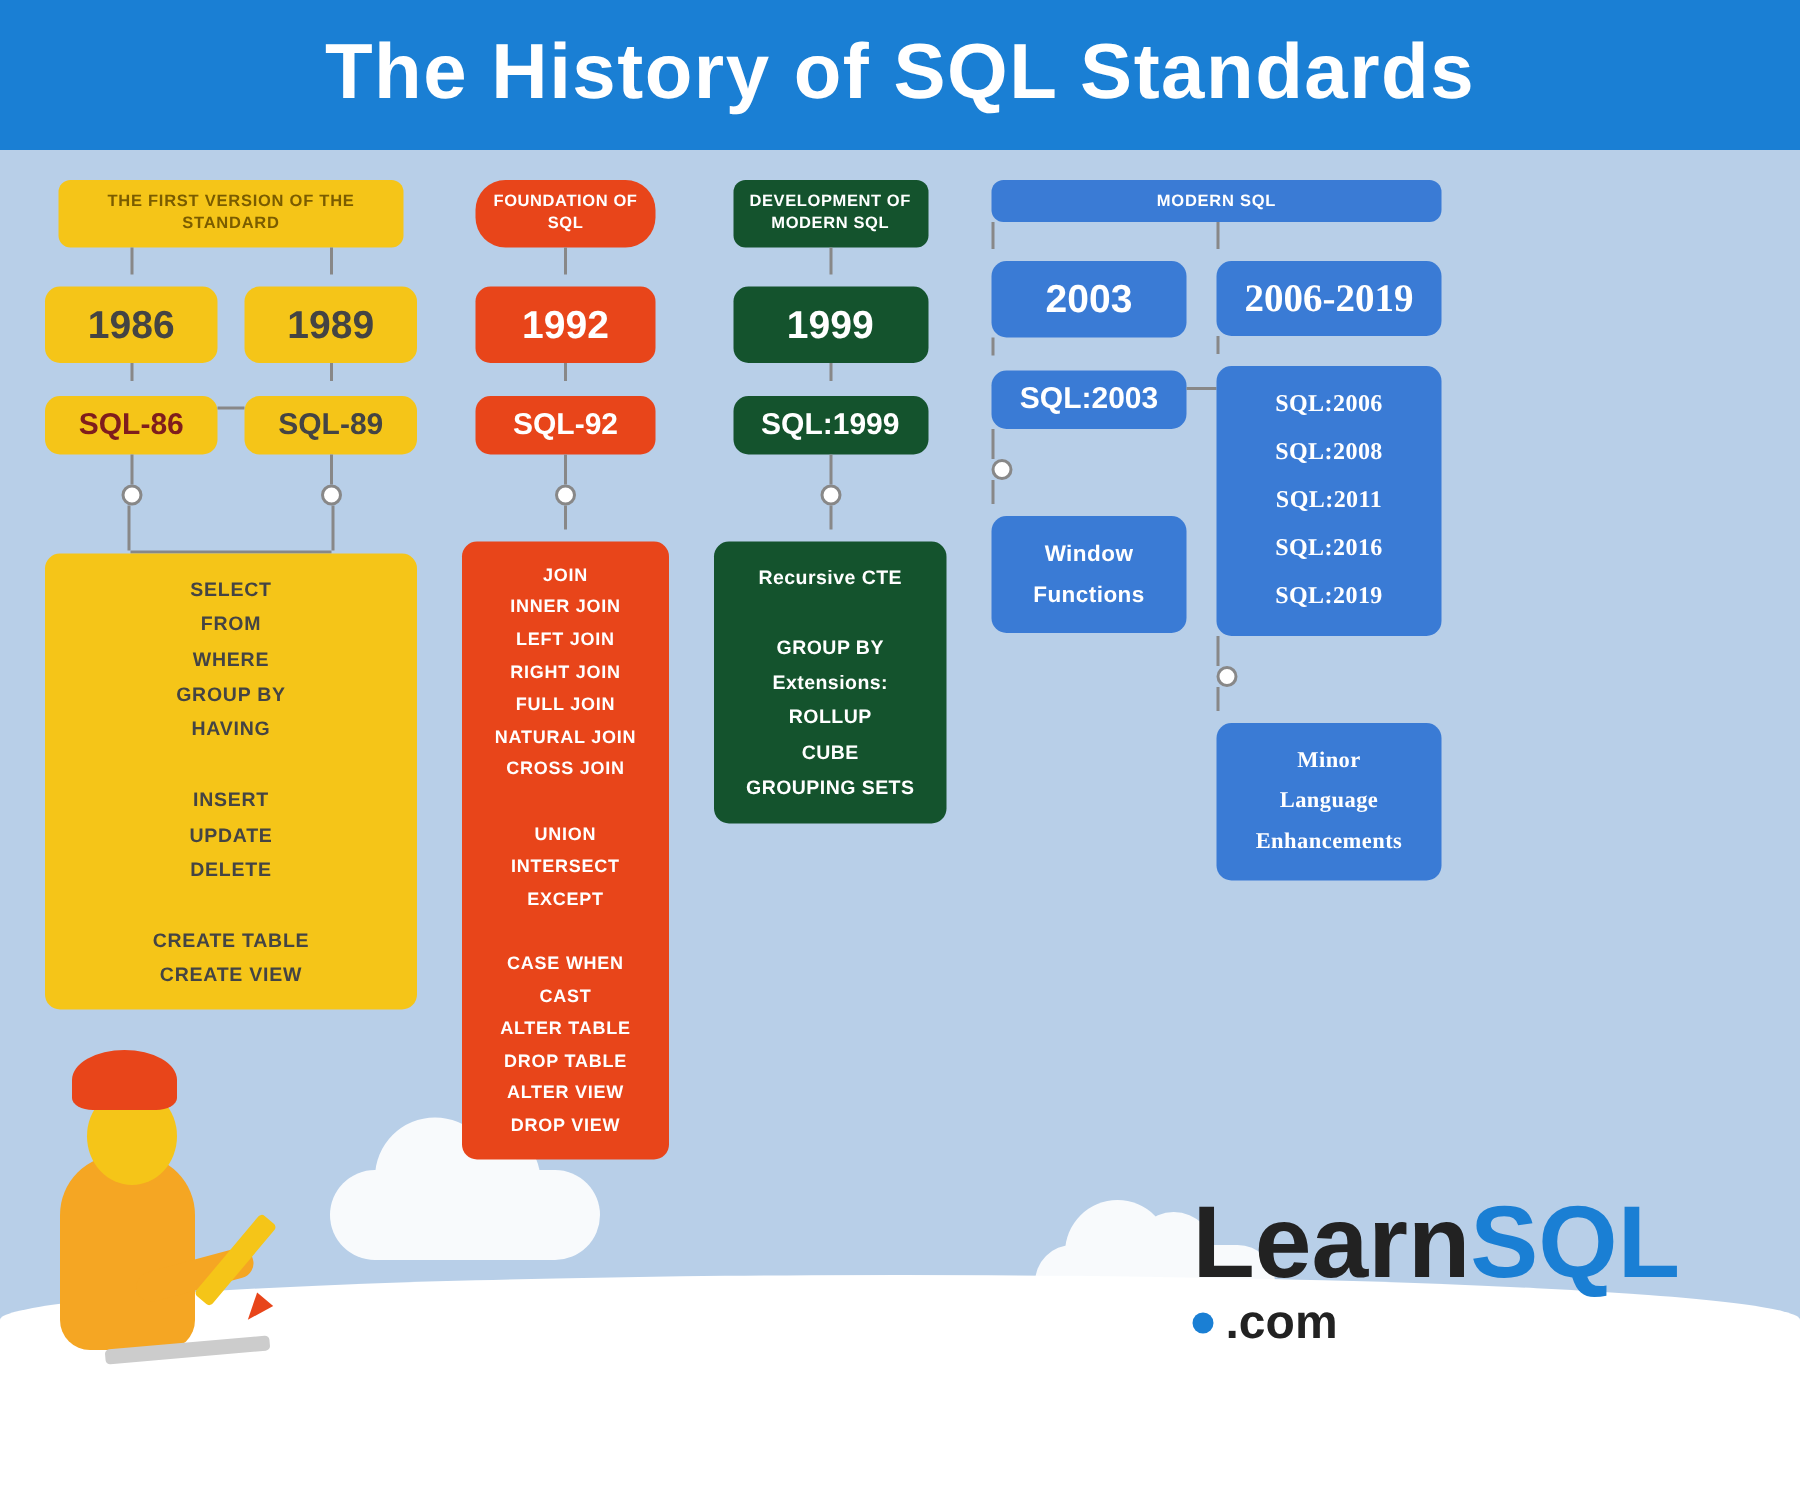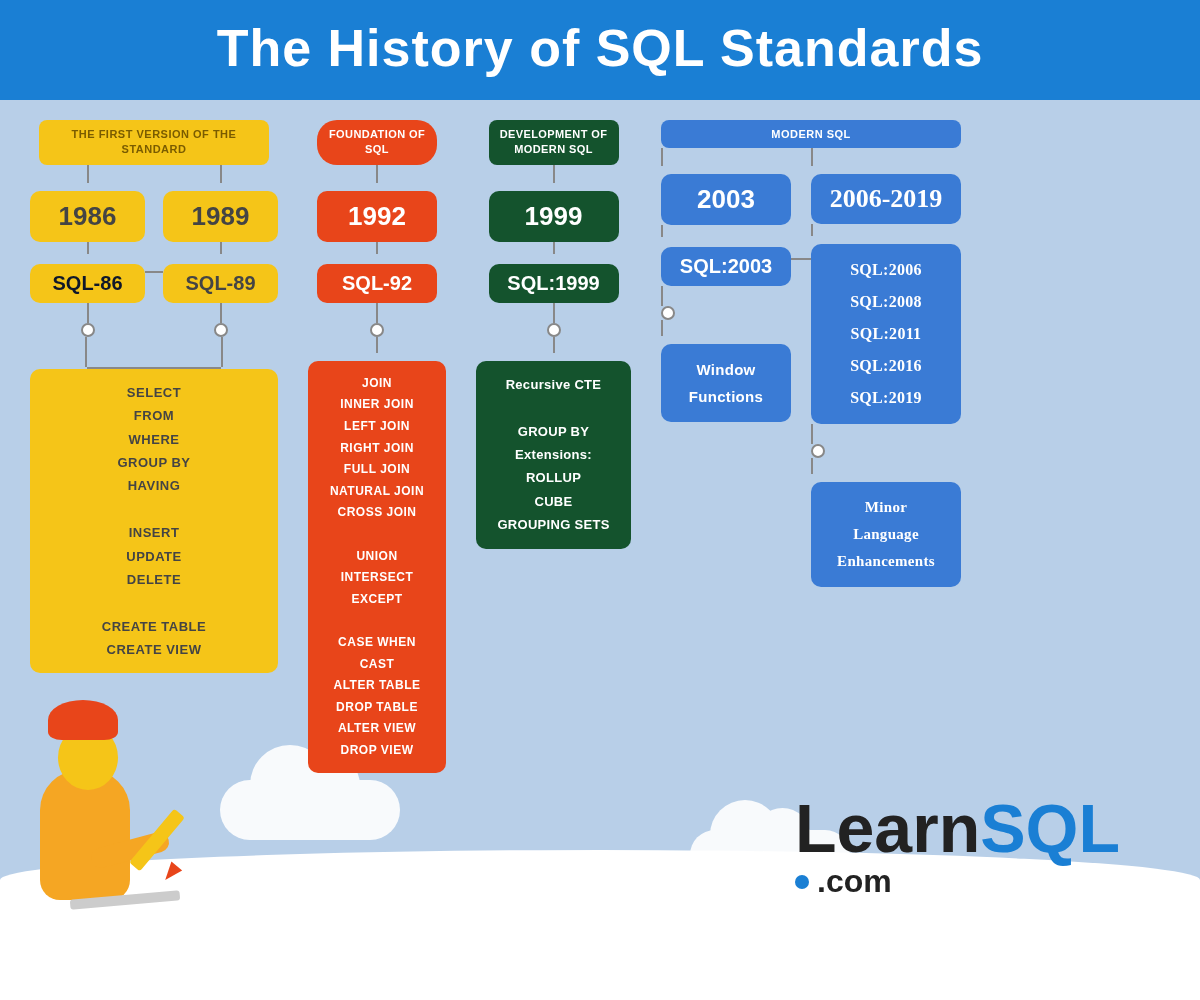--- a/index.html
+++ b/index.html
@@ -222,21 +222,21 @@
 
         <div style="display:flex; flex-direction:column; align-items:center;">
 
           <div style="display:flex;flex-direction:column;align-items:center;">
             <div style="width:2px;height:18px;background:#888;"></div>
           </div>
           <div class="year-box yellow-bg" style="width:115px; color:#444; font-weight:900;">
             <span>1986</span>
           </div>
           <div style="width:2px;height:12px;background:#888;"></div>
-          <div class="std-box yellow-bg" style="width:115px; color:#0f172a;">
+          <div class="std-box yellow-bg" style="width:115px; color:#7f1d1d;">
             <span>SQL-86</span>
           </div>
 
           <div style="display:flex;flex-direction:column;align-items:center;">
             <div style="width:2px;height:20px;background:#888;"></div>
             <div class="conn-dot"></div>
           </div>
         </div>
 
         <div style="display:flex;flex-direction:column;align-items:center; margin-top:18px;">

